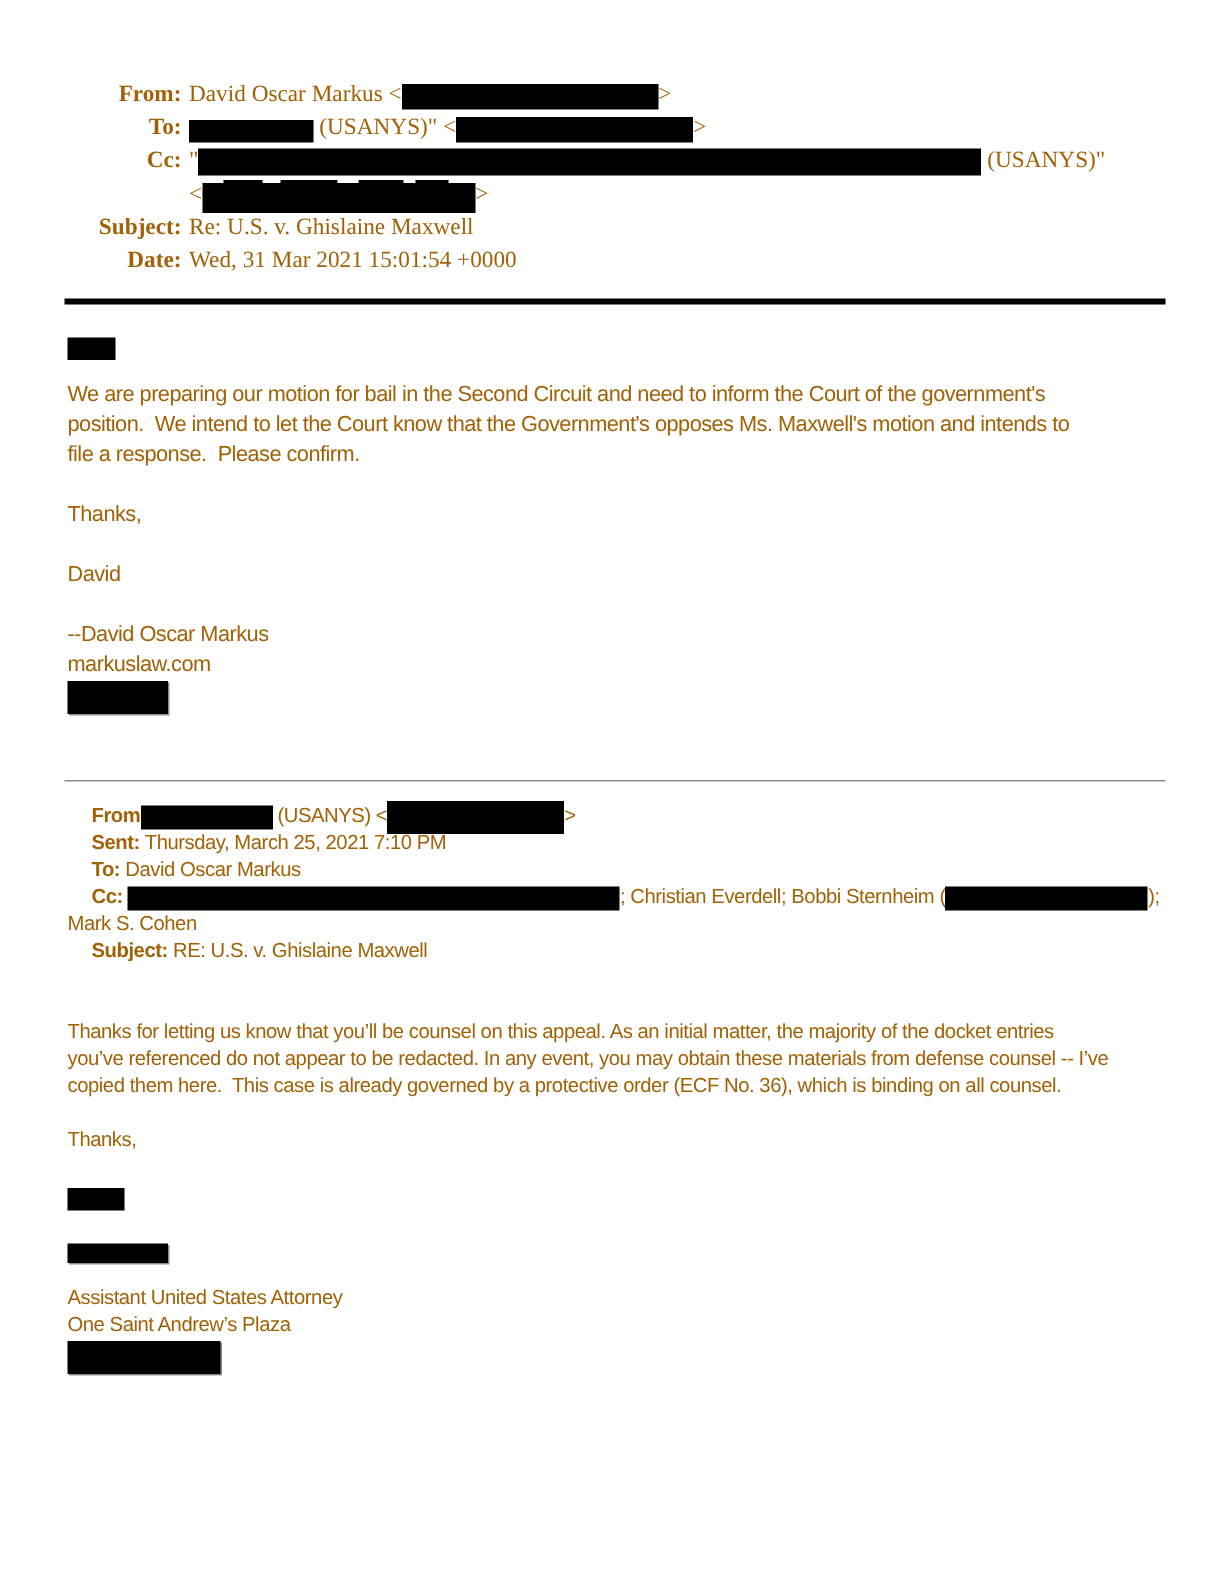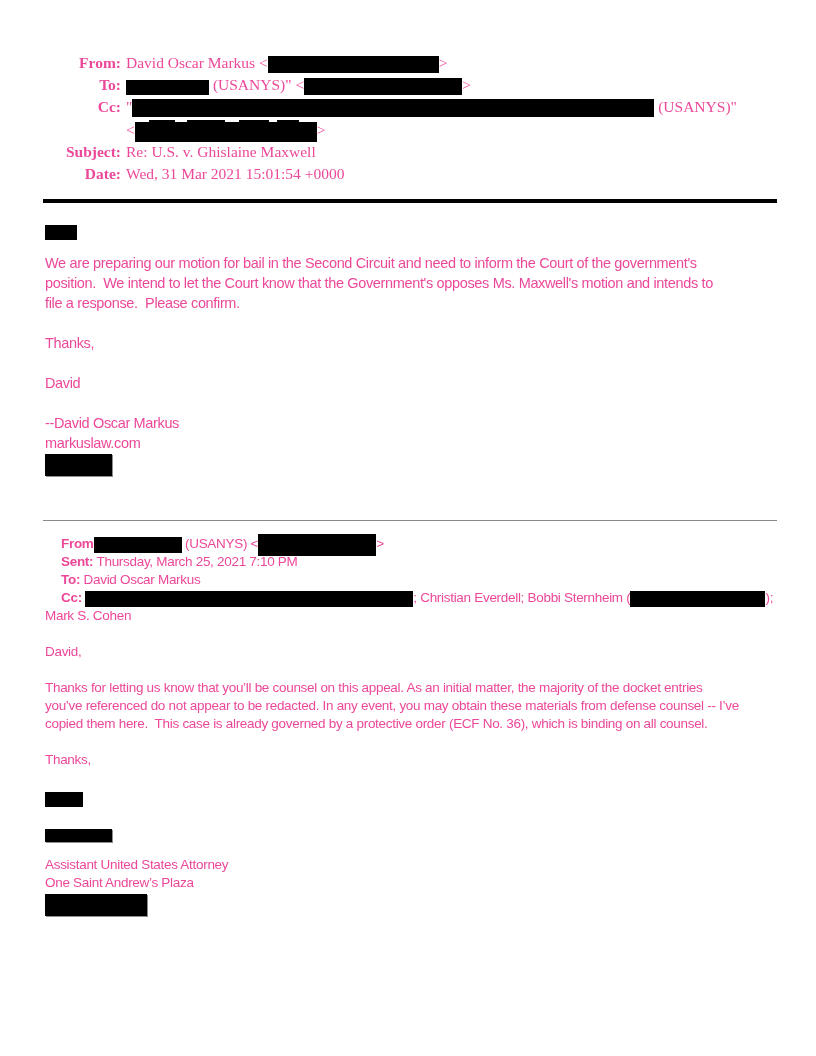--- a/index.html
+++ b/index.html
@@ -1,21 +1,21 @@
 <!DOCTYPE html>
 <html><head>
 <meta charset="utf-8">
 <style>
   html, body { margin: 0; padding: 0; background: #ffffff; }
   .page {
     position: relative;
     width: 816px;
     height: 1056px;
     background: #ffffff;
-    color: #ec4899;
+    color: #a16207;
     overflow: hidden;
   }
   .col {
     position: absolute;
     left: 45px;
     top: 52px;
     width: 748px;
   }
 
   
@@ -128,25 +128,25 @@
     </div>
 
     <div class="rule-thin"></div>
 
     <div class="sans hdr2">
       <div><b>From</b><span class="redact" style="width:88px;height:16px"></span><span> (USANYS) &lt;</span><span class="redact" style="width:118px;height:22px;top:5px"></span><span>&gt;</span></div>
       <div><b>Sent:</b><span> Thursday, March 25, 2021 7:10 PM</span></div>
       <div><b>To:</b><span> David Oscar Markus</span></div>
       <div><b>Cc:</b><span> </span><span class="redact" style="width:328px;height:16px"></span><span>; Christian Everdell; Bobbi Sternheim (</span><span class="redact" style="width:135px;height:16px"></span><span>);</span></div>
       <div>Mark S. Cohen</div>
+      <div><b>Subject:</b><span> RE: U.S. v. Ghislaine Maxwell</span></div>
     </div>
 
     <div class="sans body2">
       <div class="sp18"></div>
-      <div>David,</div>
       <div class="sp18"></div>
       <div class="pre">Thanks for letting us know that you’ll be counsel on this appeal. As an initial matter, the majority of the docket entries
 you’ve referenced do not appear to be redacted. In any event, you may obtain these materials from defense counsel -- I’ve
 copied them here.  This case is already governed by a protective order (ECF No. 36), which is binding on all counsel.</div>
       <div class="sp18"></div>
       <div>Thanks,</div>
       <div class="sp18"></div>
       <div class="redact-block" style="width:38px;height:15px;margin-top:5px"></div>
       <div class="redact-block shadowed" style="width:67px;height:13px;margin-top:22px"></div>
       <div style="margin-top:14px">Assistant United States Attorney</div>

